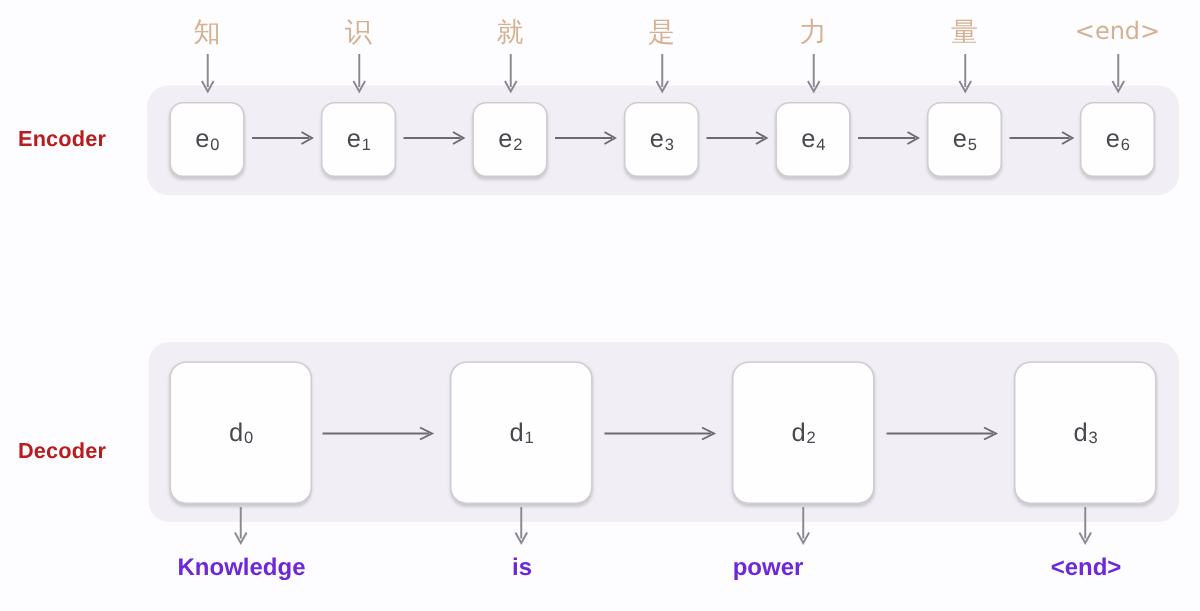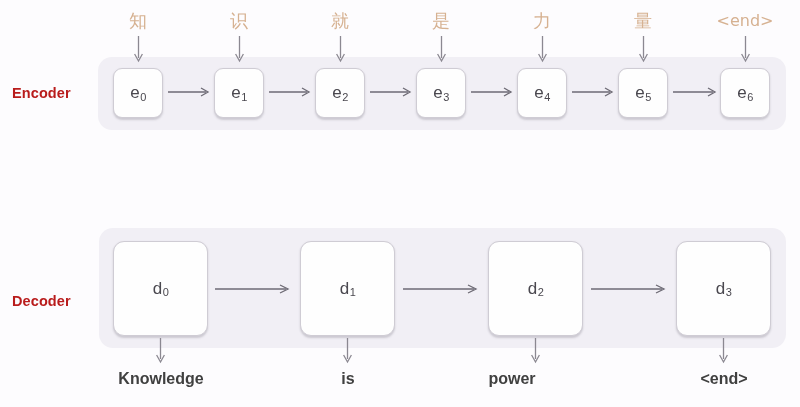--- a/index.html
+++ b/index.html
@@ -95,21 +95,21 @@
   }
   .token-top.latin {
     font-size: 16px;
     top: 11px;
   }
 
   
   .token-bottom {
     position: absolute;
     top: 370px;
-    color: #404040;
+    color: #6d28d9;
     font-size: 16px;
     font-weight: bold;
     text-align: center;
     white-space: nowrap;
     transform: translateX(-50%);
   }
 
   
   .arrow {
     position: absolute;

